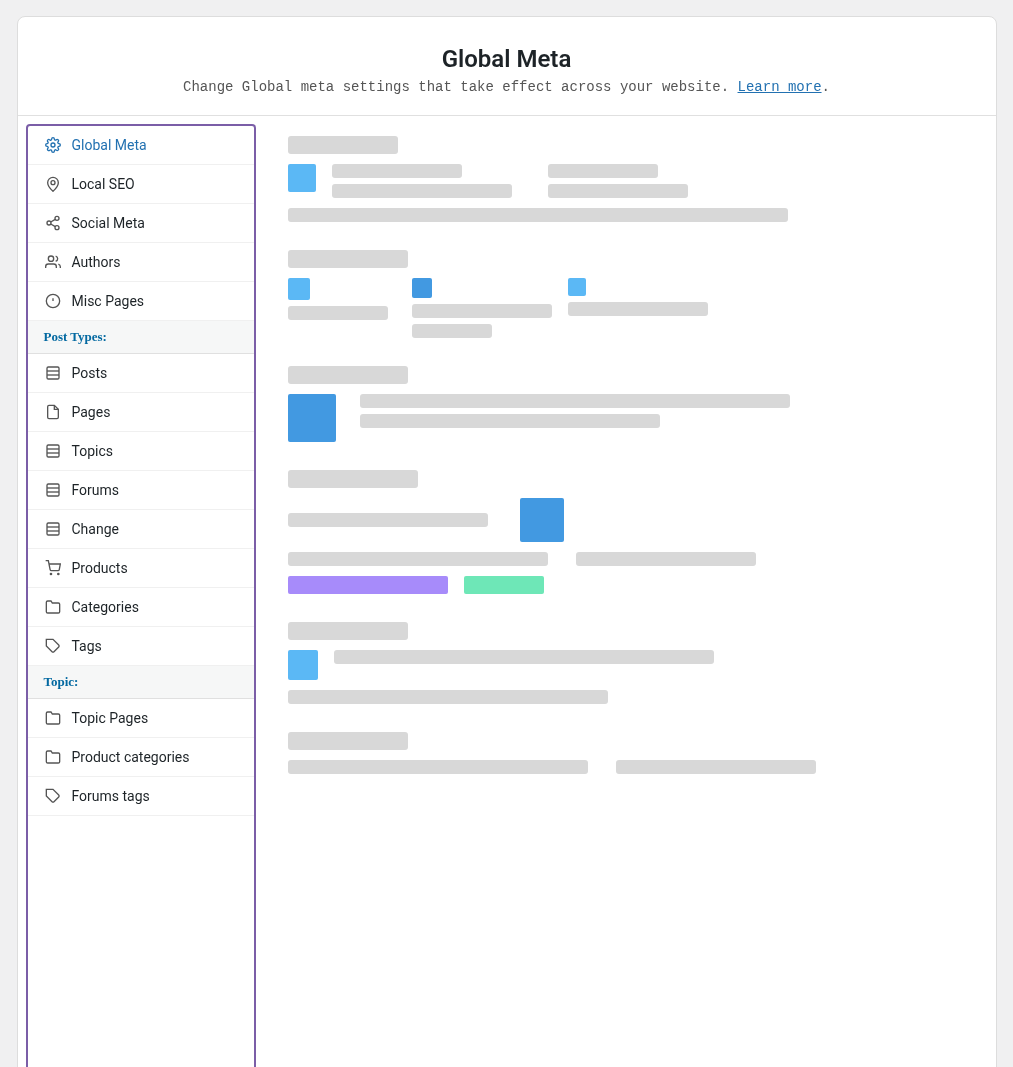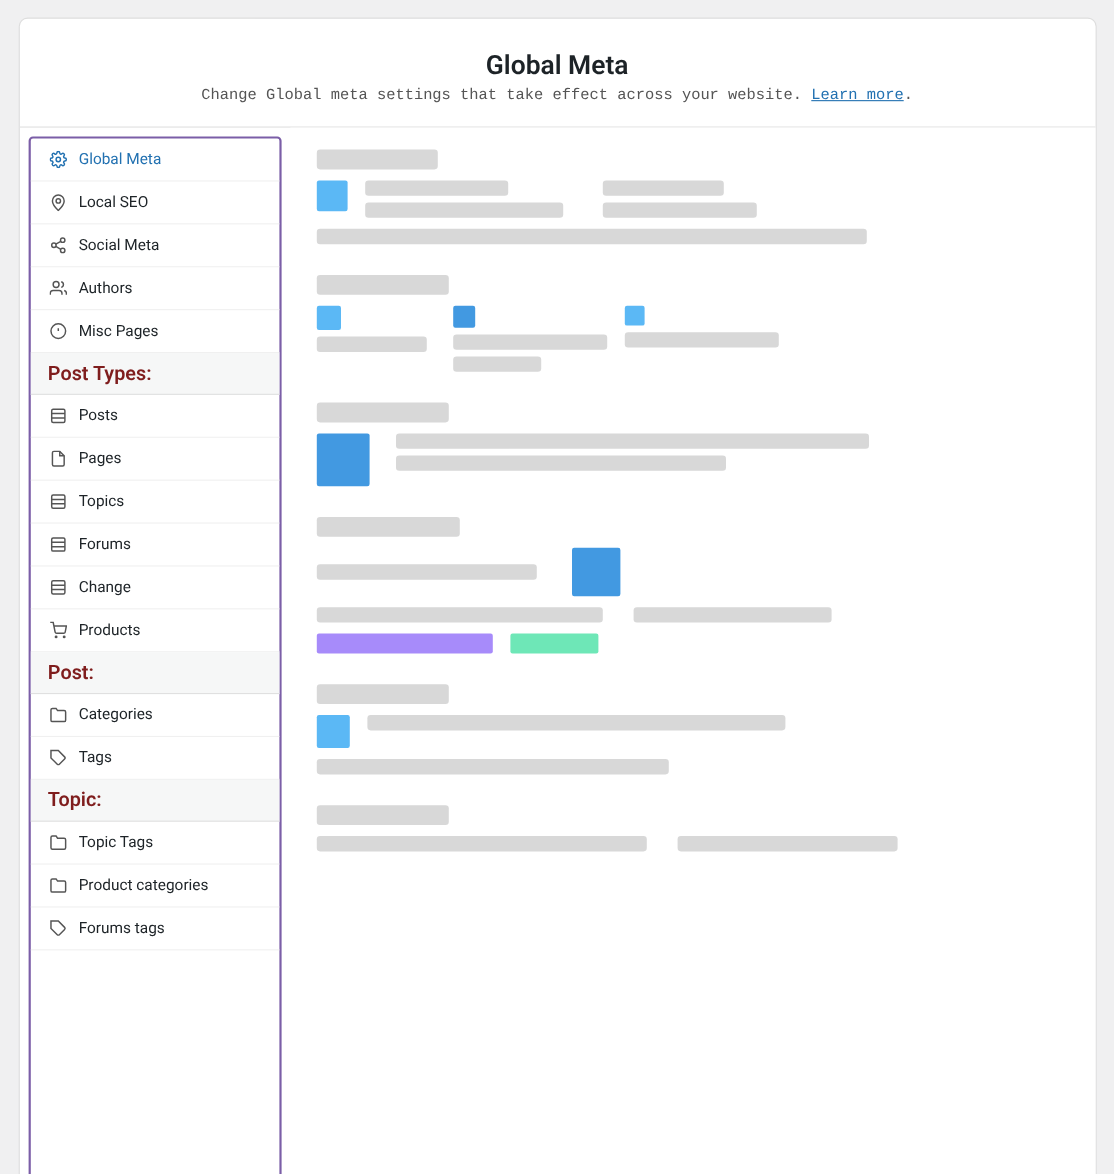--- a/index.html
+++ b/index.html
@@ -66,25 +66,26 @@
       gap: 10px;
     }
     .sidebar-item.active {
       color: #2271b1;
     }
     .sidebar-item.active .sidebar-icon {
       color: #2271b1;
     }
     .sidebar-section-header {
       padding: 8px 16px;
-      font-size: 18px;
+      font-size: 13px;
       font-weight: 600;
-      color: #7f1d1d;
+      color: #0369a1;
       background: #f6f7f7;
       border-bottom: 1px solid #e0e0e0;
+      font-family: Liberation Serif, serif;
     }
     .sidebar-icon {
       width: 18px;
       height: 18px;
       flex-shrink: 0;
       display: flex;
       align-items: center;
       justify-content: center;
       color: #555;
     }
@@ -270,23 +271,20 @@
         <span class="sidebar-icon">
           <svg width="16" height="16" viewBox="0 0 24 24" fill="none" stroke="currentColor" stroke-width="2">
             <circle cx="9" cy="21" r="1"></circle>
               <circle cx="20" cy="21" r="1"></circle>
               <path d="M1 1h4l2.68 13.39a2 2 0 0 0 2 1.61h9.72a2 2 0 0 0 2-1.61L23 6H6"></path>
           </svg>
         </span>
         <span>Products</span>
       </div>
 
-      <div class="sidebar-section-header">
-        <span>Post:</span>
-      </div>
 
       <div class="sidebar-item">
         <span class="sidebar-icon">
           <svg width="16" height="16" viewBox="0 0 24 24" fill="none" stroke="currentColor" stroke-width="2">
             <path d="M22 19a2 2 0 0 1-2 2H4a2 2 0 0 1-2-2V5a2 2 0 0 1 2-2h5l2 3h9a2 2 0 0 1 2 2z"></path>
           </svg>
         </span>
         <span>Categories</span>
       </div>
 
@@ -303,21 +301,21 @@
       <div class="sidebar-section-header">
         <span>Topic:</span>
       </div>
 
       <div class="sidebar-item">
         <span class="sidebar-icon">
           <svg width="16" height="16" viewBox="0 0 24 24" fill="none" stroke="currentColor" stroke-width="2">
             <path d="M22 19a2 2 0 0 1-2 2H4a2 2 0 0 1-2-2V5a2 2 0 0 1 2-2h5l2 3h9a2 2 0 0 1 2 2z"></path>
           </svg>
         </span>
-        <span>Topic Tags</span>
+        <span>Topic Pages</span>
       </div>
 
 
       <div class="sidebar-item">
         <span class="sidebar-icon">
           <svg width="16" height="16" viewBox="0 0 24 24" fill="none" stroke="currentColor" stroke-width="2">
             <path d="M22 19a2 2 0 0 1-2 2H4a2 2 0 0 1-2-2V5a2 2 0 0 1 2-2h5l2 3h9a2 2 0 0 1 2 2z"></path>
           </svg>
         </span>
         <span>Product categories</span>

